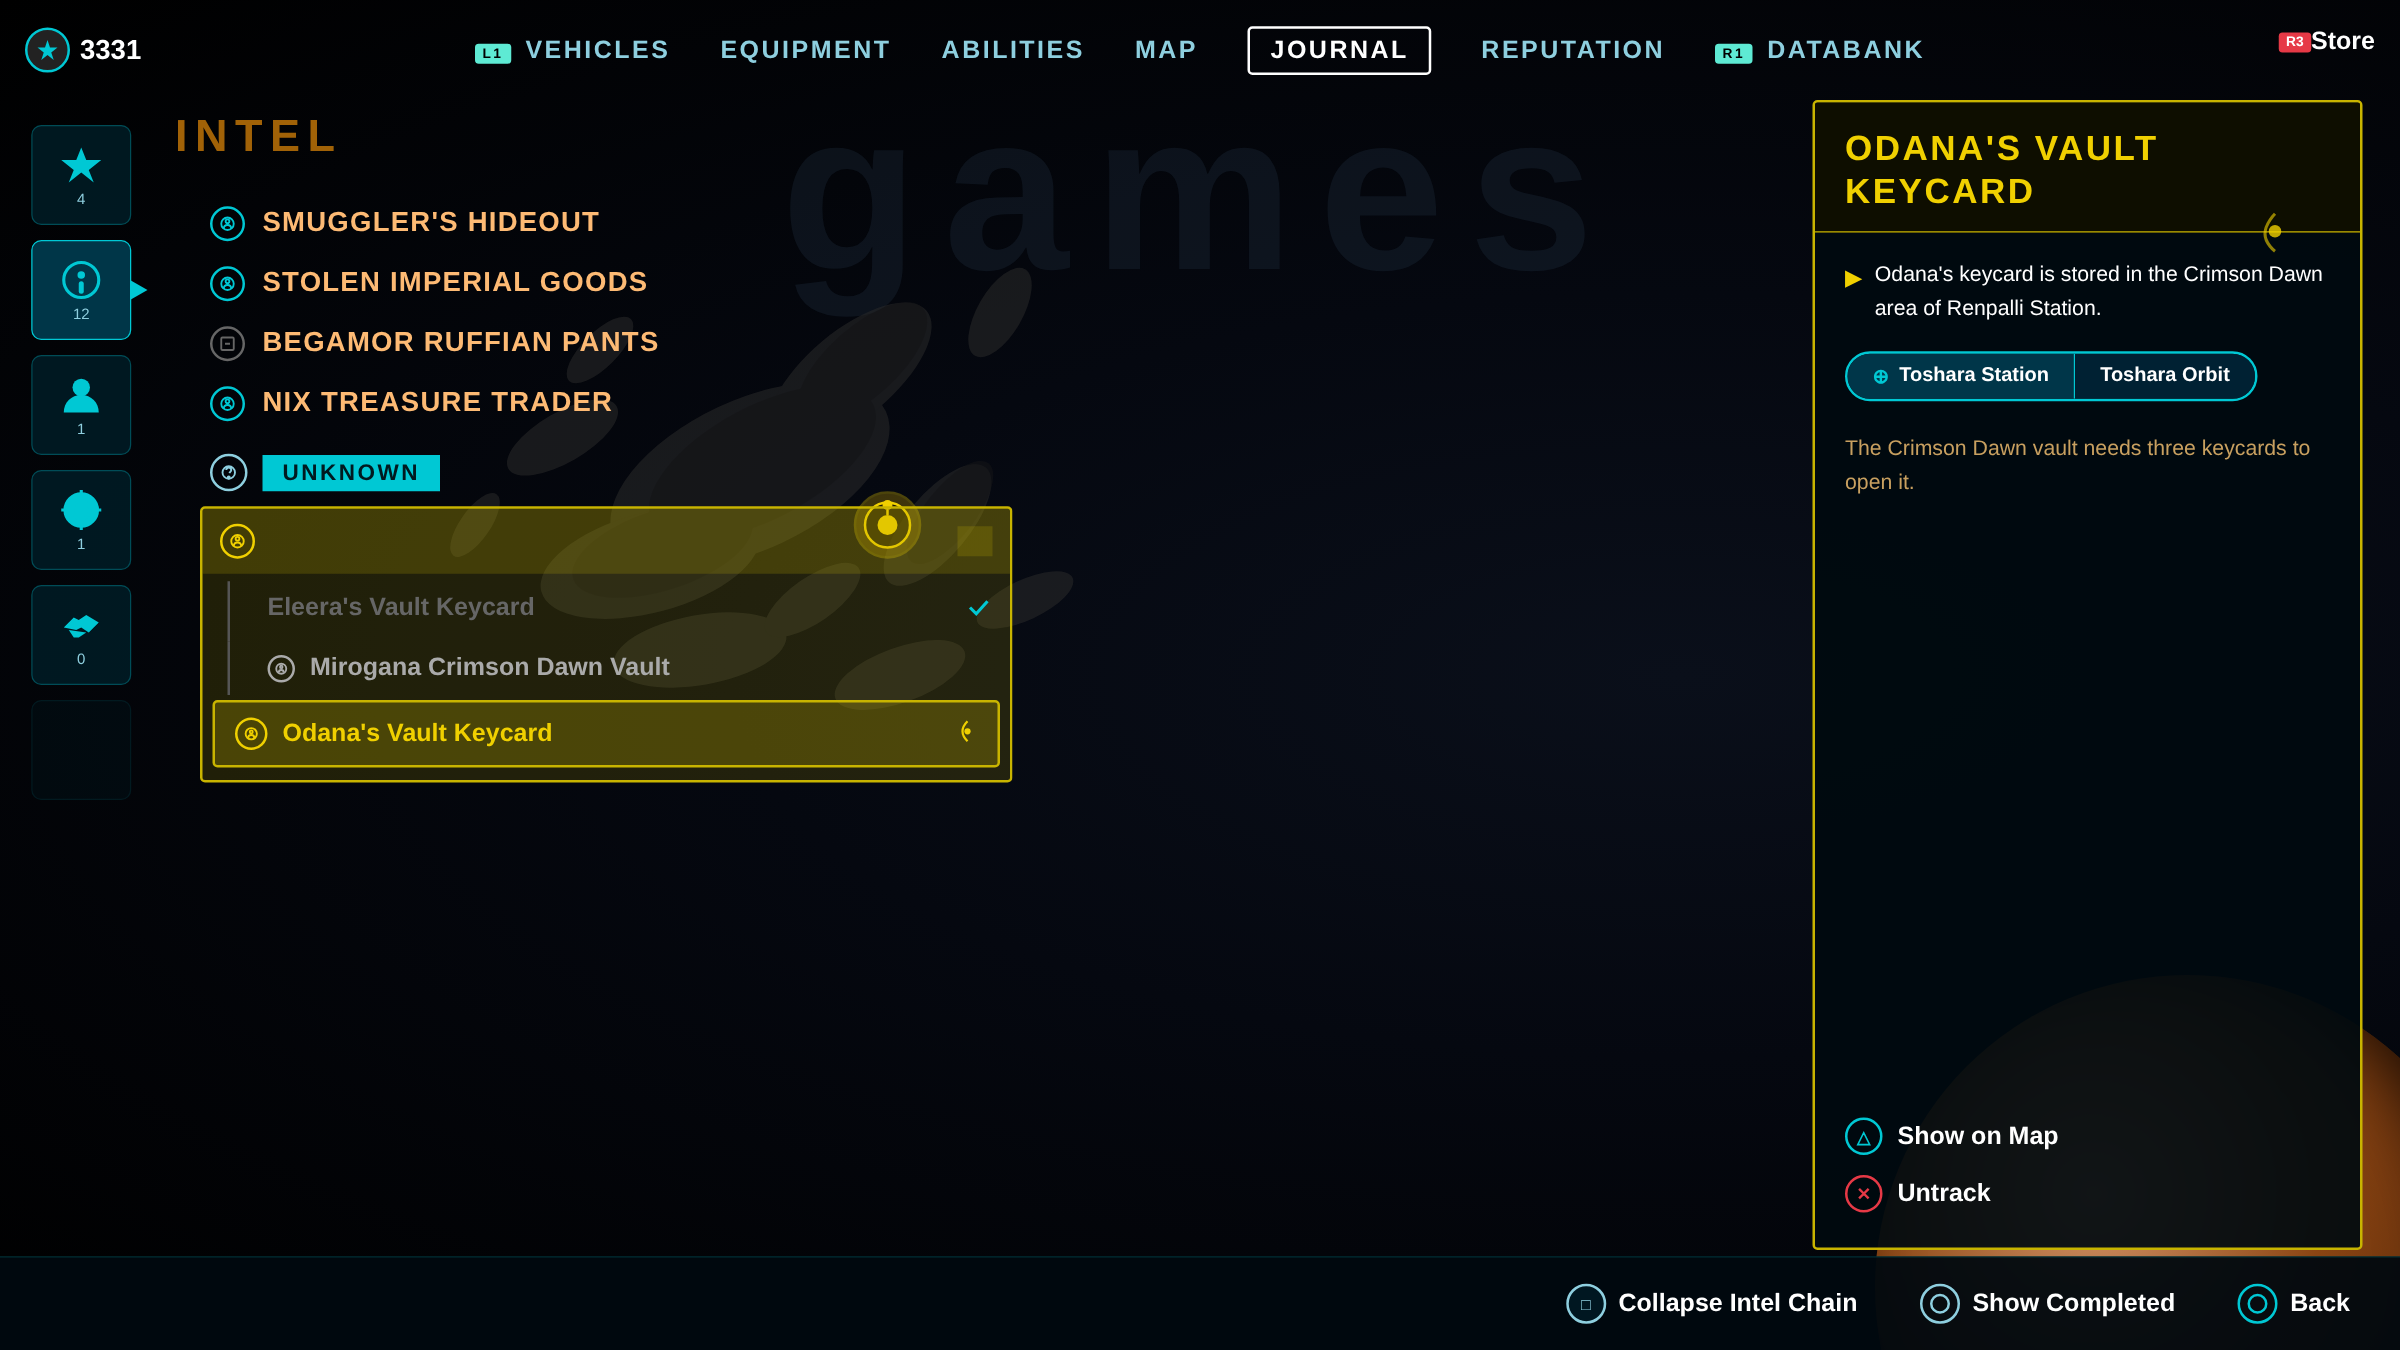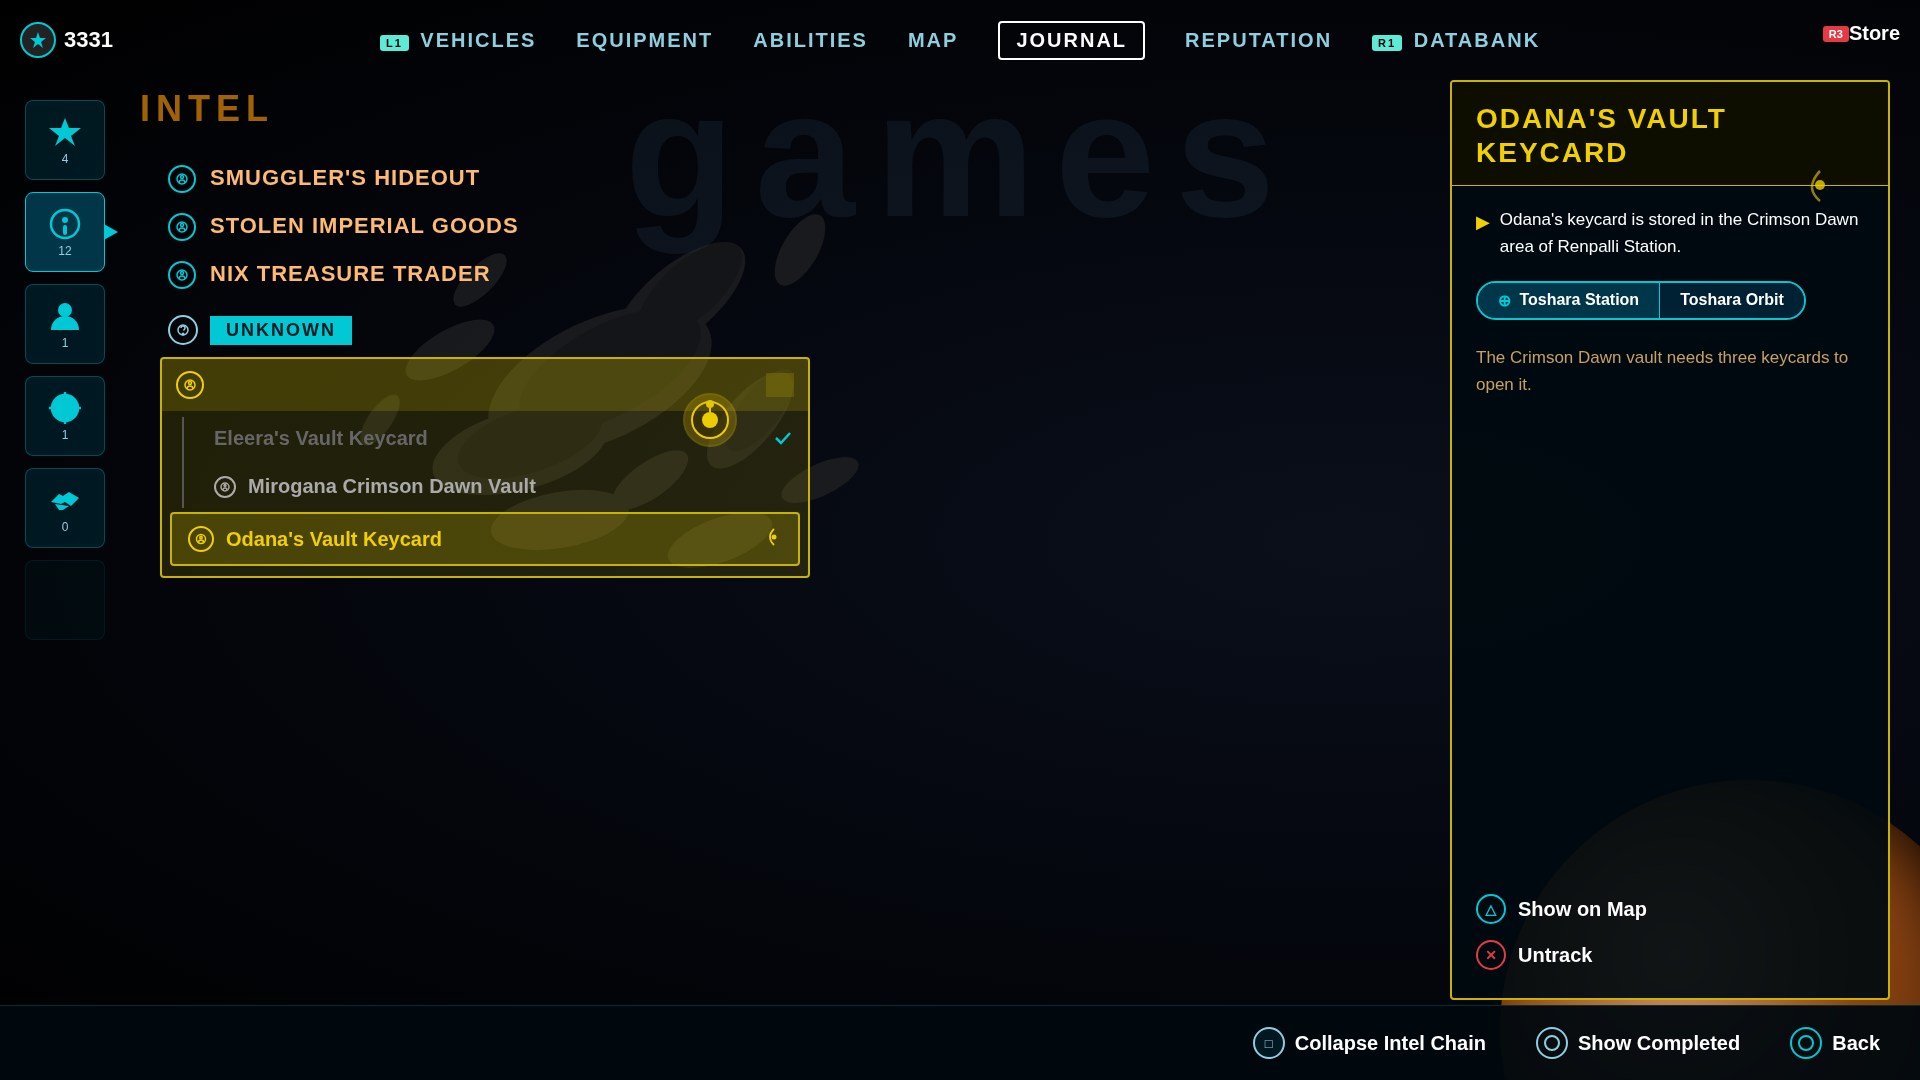--- a/index.html
+++ b/index.html
@@ -792,20 +792,29 @@
   </div>
   <div class="intel-item">
     <div class="intel-icon">
       <svg width="16" height="16" viewBox="0 0 16 16" fill="none" stroke="#00c8d4" stroke-width="1.5">
         <circle cx="8" cy="8" r="5"></circle>
         <circle cx="8" cy="6" r="1.5"></circle>
         <path d="M5 12c0-2 1.5-3 3-3s3 1 3 3"></path>
       </svg>
     </div>
     <span>STOLEN IMPERIAL GOODS</span>
+  </div>
+  <div class="intel-item">
+    <div class="intel-icon" style="border-color:#666; color:#666;">
+      <svg width="16" height="16" viewBox="0 0 16 16" fill="none" stroke="#666" stroke-width="1.5">
+        <rect x="3" y="3" width="10" height="10" rx="1"></rect>
+        <line x1="6" y1="8" x2="10" y2="8"></line>
+      </svg>
+    </div>
+    <span>BEGAMOR RUFFIAN PANTS</span>
   </div>
   <div class="intel-item">
     <div class="intel-icon">
       <svg width="16" height="16" viewBox="0 0 16 16" fill="none" stroke="#00c8d4" stroke-width="1.5">
         <circle cx="8" cy="8" r="5"></circle>
         <circle cx="8" cy="6" r="1.5"></circle>
         <path d="M5 12c0-2 1.5-3 3-3s3 1 3 3"></path>
       </svg>
     </div>
     <span>NIX TREASURE TRADER</span>

